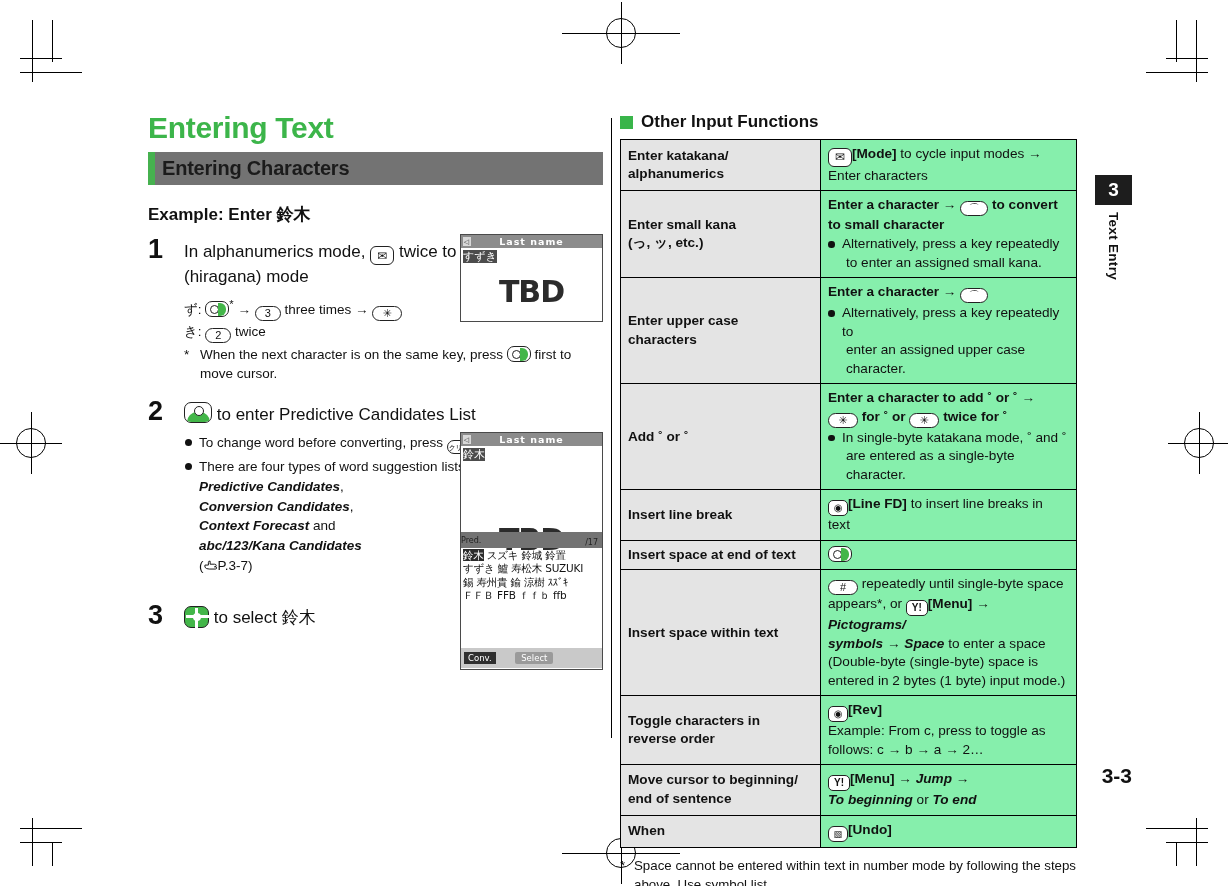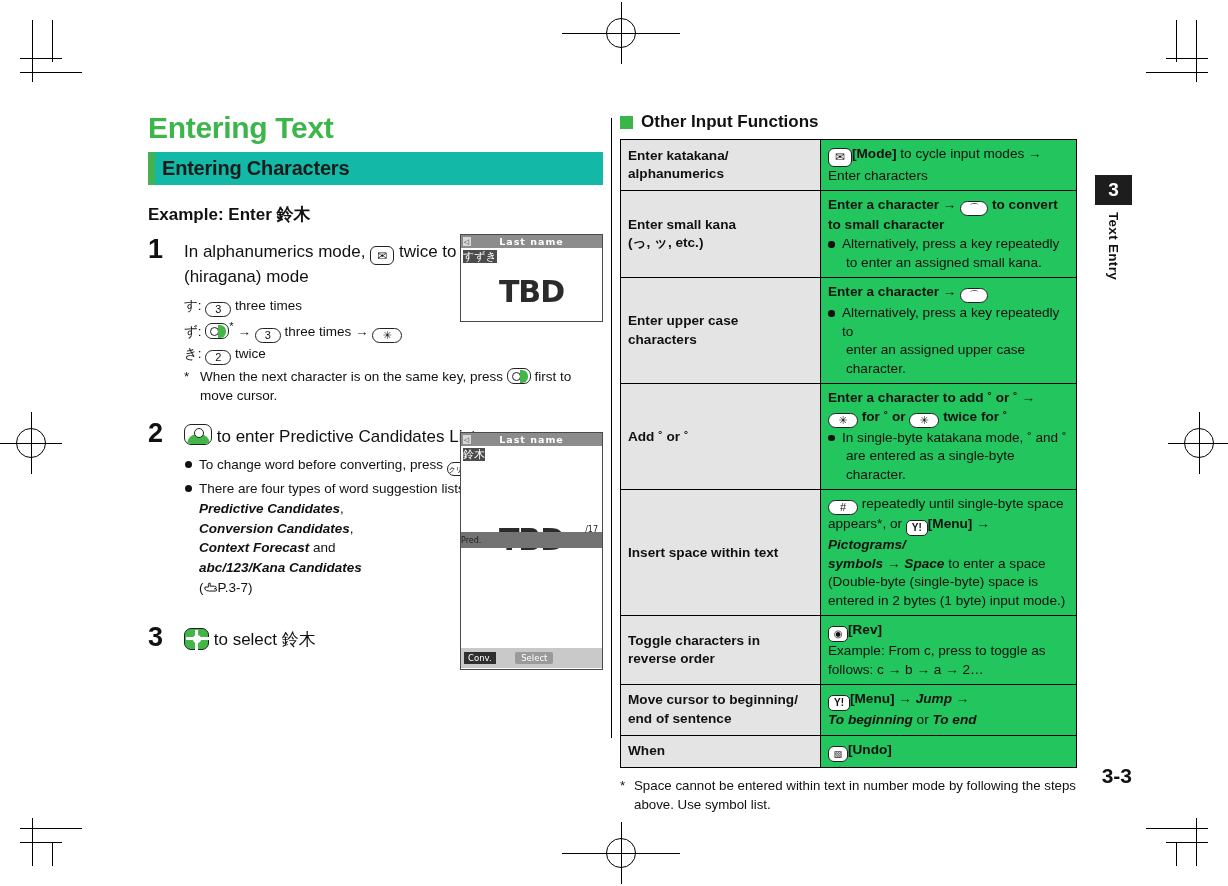--- a/index.html
+++ b/index.html
@@ -29,21 +29,21 @@
   .col-right { position:absolute; left:620px; top:112px; width:460px; }
 
   .col-divider { position:absolute; left:611px; top:118px; width:1px; height:620px; background:#000; }
 
   
   .h1 {
     font-size:30px; font-weight:bold; color:#3cb54a;
     letter-spacing:-0.3px; margin:0 0 8px 0; line-height:1.05;
   }
   .band {
-    background:#14b8a6; height:33px; display:flex; align-items:center;
+    background:#737373; height:33px; display:flex; align-items:center;
     position:relative; padding-left:14px; margin-bottom:18px;
   }
   .band::before {
     content:""; position:absolute; left:0; top:0; width:7px; height:100%;
     background:#46b14f;
   }
   .band-title { font-size:20px; font-weight:bold; color:#1b1b1b; letter-spacing:-0.2px; }
 
   .example { font-size:17px; font-weight:bold; margin:0 0 14px 0; }
 
@@ -133,21 +133,21 @@
   .sec-head { display:flex; align-items:center; margin-bottom:7px; }
   .sec-sq { width:13px; height:13px; background:#39b54a; margin-right:8px; }
   .sec-title { font-size:17px; font-weight:bold; }
 
   table.fn {
     width:457px; border-collapse:collapse; table-layout:fixed;
     border:1.6px solid #000;
   }
   table.fn td { border:1px solid #000; vertical-align:middle; padding:4px 7px; font-size:13.6px; line-height:1.36; }
   table.fn td.lab { width:200px; background:#e4e4e4; font-weight:bold; }
-  table.fn td.val { background:#22c55e; vertical-align:top; padding-top:5px; padding-bottom:5px; }
+  table.fn td.val { background:#86efac; vertical-align:top; padding-top:5px; padding-bottom:5px; }
   table.fn td.val .b1 { position:relative; padding-left:14px; margin-top:1px; }
   table.fn td.val .b1::before {
     content:""; position:absolute; left:0px; top:6px; width:6.5px; height:6.5px;
     border-radius:50%; background:#111;
   }
   table.fn td.val .b1 .hang { display:block; padding-left:4px; }
 
   .tbl-note { position:relative; padding-left:14px; font-size:13.3px; line-height:1.44; margin-top:8px; }
   .tbl-note .st { position:absolute; left:0; top:0; }
 
@@ -197,21 +197,21 @@
 
   .shot1 { left:460px; top:234px; width:143px; height:88px; overflow:hidden; }
   .shot1 .body { position:relative; height:74px; }
 
   .shot2 { left:460px; top:432px; width:143px; height:238px; overflow:hidden; }
   .shot2 .body { position:relative; height:222px; }
   .predbar {
     position:absolute; left:0; right:0; top:86px; height:16px; background:#737373;
     font-size:8px; display:flex; align-items:center; color:#222;
   }
-  .predbar .cnt { position:absolute; right:4px; bottom:14px; font-size:8px; }
+  .predbar .cnt { position:absolute; right:4px; bottom:1px; font-size:8px; }
   .bigtbd {
     position:absolute; left:0; right:0; top:76px; text-align:center;
     font-size:30px; font-weight:bold; color:#2b2b2b; letter-spacing:-1px;
   }
   .cands {
     position:absolute; left:0; right:0; top:102px; font-size:10.5px; line-height:1.28;
     padding:1px 2px; color:#111; letter-spacing:-0.2px;
   }
   .softbar {
     position:absolute; left:0; right:0; bottom:0; height:20px; background:#c9c9c9;
@@ -285,25 +285,20 @@
 
     <div class="step">
       <div class="step-num">1</div>
       <div class="step-body">
         <span>In alphanumerics mode,</span>
         <span class="key mail">✉</span>
         <span>twice to switch to kanji (hiragana) mode</span>
       </div>
 
       <div class="sub">
-        <div class="sub-line">
-          <span>す:</span>
-          <span class="key num">3</span>
-          <span>three times</span>
-        </div>
         <div class="sub-line">
           <span>ず:</span>
           <span class="key soft">
               <span class="ring"></span>
               <span class="grn"></span>
             </span><sup>*</sup>
           <span class="arrow">→</span>
           <span class="key num">3</span>
           <span>three times</span>
           <span class="arrow">→</span>
@@ -387,20 +382,26 @@
         <span class="hl2">鈴木</span>
       </div>
 
       <div class="bigtbd">TBD</div>
 
       <div class="predbar">
         <span>Pred.</span>
         <span class="cnt">/17</span>
       </div>
 
+      <div class="cands">
+        <div><span class="hl">鈴木</span><span> スズキ 鈴城 鈴置</span></div>
+        <div>すずき 鱸 寿松木 SUZUKI</div>
+        <div>錫 寿州貴 鍮 涼樹 ｽｽﾞｷ</div>
+        <div>ＦＦＢ FFB ｆｆｂ ffb</div>
+      </div>
 
       <div class="softbar">
         <span class="lbtn">Conv.</span>
         <span class="cbtn">Select</span>
         <span style="width:26px"></span>
       </div>
     </div>
   </div>
 
   <div class="col-right">
@@ -437,21 +438,36 @@
 
         <tr>
           <td class="lab">Add ˚ or ˚</td>
           <td class="val">
             <b>Enter a character to add ˚ or ˚ <span class="arrow">→</span></b><br>
             <span class="key wide">✳</span> <b>for ˚ or</b> <span class="key wide">✳</span> <b>twice for ˚</b>
             <div class="b1">In single-byte katakana mode, ˚ and ˚ <span class="hang">are entered as a single-byte character.</span></div>
           </td>
         </tr>
 
-
+        <tr>
+          <td class="lab">Insert line break</td>
+          <td class="val">
+            <span class="key cam">◉</span><b>[Line FD]</b> to insert line breaks in<br>text
+          </td>
+        </tr>
+
+        <tr>
+          <td class="lab">Insert space at end of text</td>
+          <td class="val">
+            <span class="key soft">
+                <span class="ring"></span>
+                <span class="grn"></span>
+              </span>
+          </td>
+        </tr>
 
         <tr>
           <td class="lab">Insert space within text</td>
           <td class="val">
             <span class="key wide">#</span> repeatedly until single-byte space<br>
             appears*, or <span class="key yahoo">Y!</span><b>[Menu] <span class="arrow">→</span></b> <i><b>Pictograms/</b></i><br>
             <i><b>symbols</b></i> <span class="arrow">→</span> <i><b>Space</b></i> to enter a space<br>
             (Double-byte (single-byte) space is<br>
             entered in 2 bytes (1 byte) input mode.)
           </td>

